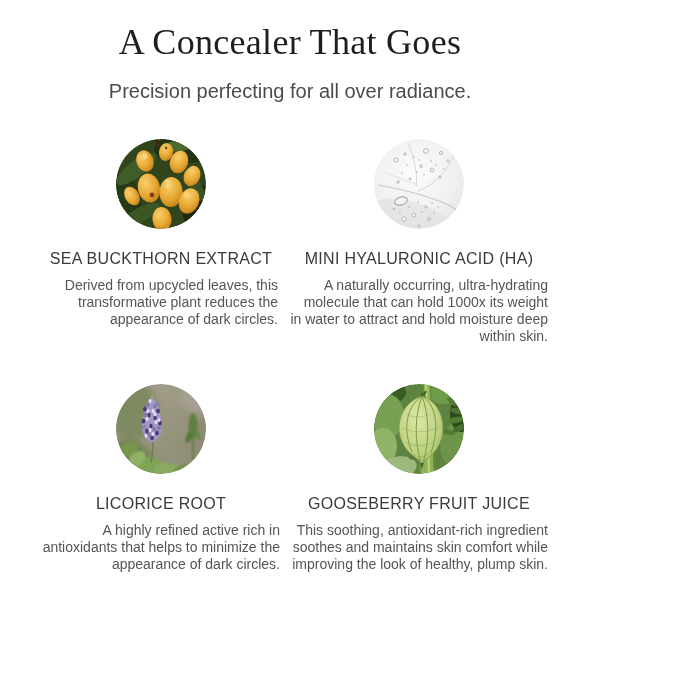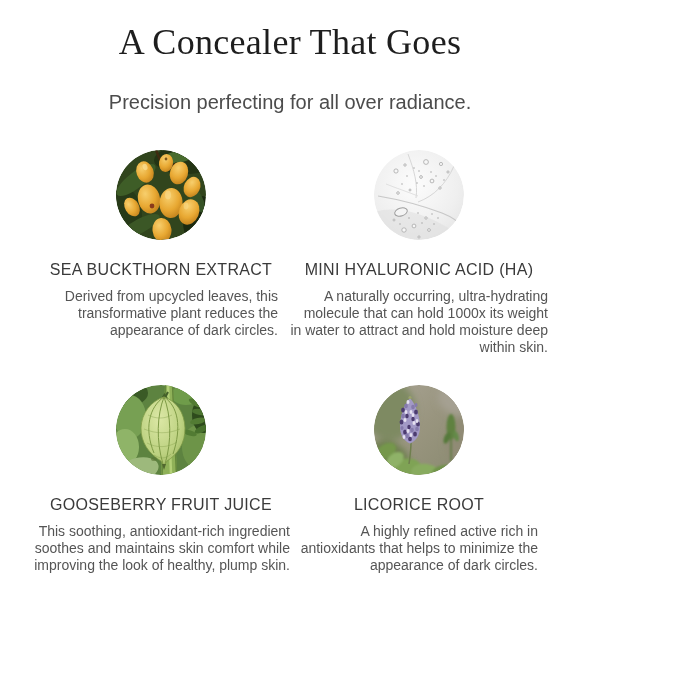--- a/index.html
+++ b/index.html
@@ -10,29 +10,29 @@
   }
   .page{width:580px;height:679px;overflow:hidden;}
   .header{text-align:center;padding-top:22px;}
   .title{
     font-family:"Liberation Serif", serif;
     font-weight:400;
     font-size:36px;line-height:40px;
     color:#1e1e1e;letter-spacing:0.3px;
   }
   .subtitle{
-    margin-top:28px;
+    margin-top:17px;
     font-size:20px;line-height:24px;
     color:#4c4c4c;
   }
   .grid{
     margin:36px 32px 0;
     display:grid;
     grid-template-columns:1fr 1fr;
-    row-gap:29px;
+    row-gap:39px;
     align-items:start;
   }
   .card{
     display:flex;flex-direction:column;align-items:center;
     text-align:center;
   }
   .circle{
     width:90px;height:90px;border-radius:50%;overflow:hidden;
     flex:0 0 auto;
   }
@@ -166,20 +166,102 @@
               <circle cx="26" cy="74" r="0.7"></circle>
                 <circle cx="44" cy="63" r="0.7"></circle>
               <circle cx="64" cy="68" r="0.7"></circle>
                 <circle cx="58" cy="64" r="0.7"></circle>
             </g>
           </g>
         </svg>
       </div>
       <div class="ing-name">MINI HYALURONIC ACID (HA)</div>
       <div class="ing-desc w2">A naturally occurring, ultra-hydrating molecule that can hold 1000x its weight in water to attract and hold moisture deep within skin.</div>
+    </div>
+
+    <div class="card">
+      <div class="circle">
+        <svg width="90" height="90" viewBox="0 0 90 90">
+          <defs>
+            <clipPath id="lr-clip">
+                <circle cx="45" cy="45" r="45"></circle>
+              </clipPath>
+            <linearGradient id="lr-bg" x1="0" y1="0" x2="1" y2="1">
+              <stop offset="0" stop-color="#aaa596"></stop>
+              <stop offset="0.5" stop-color="#99957f"></stop>
+              <stop offset="1" stop-color="#8a8a70"></stop>
+            </linearGradient>
+            <filter id="lr-blur" x="-40%" y="-40%" width="180%" height="180%">
+              <feGaussianBlur stdDeviation="3.5"></feGaussianBlur>
+            </filter>
+            <filter id="lr-blur2" x="-40%" y="-40%" width="180%" height="180%">
+              <feGaussianBlur stdDeviation="1.1"></feGaussianBlur>
+            </filter>
+          </defs>
+          <g clip-path="url(#lr-clip)">
+            <rect width="90" height="90" fill="url(#lr-bg)"></rect>
+            <g filter="url(#lr-blur)">
+              <ellipse cx="16" cy="26" rx="26" ry="30" fill="#7e8a62"></ellipse>
+              <ellipse cx="10" cy="80" rx="26" ry="24" fill="#6d7f4e"></ellipse>
+              <ellipse cx="86" cy="12" rx="22" ry="18" fill="#a5a092"></ellipse>
+              <ellipse cx="90" cy="58" rx="18" ry="26" fill="#908b74"></ellipse>
+            </g>
+            <g filter="url(#lr-blur2)">
+              <ellipse cx="77" cy="42" rx="4.5" ry="13" fill="#5e8140"></ellipse>
+              <ellipse cx="73" cy="53" rx="2.8" ry="6" fill="#55793a" transform="rotate(24 73 53)"></ellipse>
+              <ellipse cx="82" cy="51" rx="2.5" ry="5.5" fill="#648a48" transform="rotate(-18 82 51)"></ellipse>
+              <path d="M77,54 L77,76" stroke="#5d7a42" stroke-width="1.6"></path>
+              <ellipse cx="30" cy="84" rx="17" ry="10" fill="#7fa355" transform="rotate(-14 30 84)"></ellipse>
+              <ellipse cx="12" cy="66" rx="11" ry="7" fill="#74974c" transform="rotate(-30 12 66)"></ellipse>
+              <ellipse cx="52" cy="88" rx="15" ry="9" fill="#88ab5e" transform="rotate(8 52 88)"></ellipse>
+              <ellipse cx="70" cy="87" rx="12" ry="7" fill="#6f9348" transform="rotate(-8 70 87)"></ellipse>
+              <ellipse cx="21" cy="75" rx="10" ry="6.5" fill="#8fb268" transform="rotate(-38 21 75)"></ellipse>
+            </g>
+            <path d="M37,57 C37,65 36,71 35,79" stroke="#6f7f4e" stroke-width="1.5" fill="none"></path>
+            <path d="M36,13 C30,20 26.5,30 26,41 C25.7,50 30,56 36,58.5 C42,56 46.3,50 46,41 C45.5,30 42,20 36,13 Z" fill="#a299c6"></path>
+            <g fill="#4c3c70">
+              <ellipse cx="29" cy="25" rx="1.9" ry="2.5"></ellipse>
+                <ellipse cx="42" cy="27" rx="1.9" ry="2.5"></ellipse>
+              <ellipse cx="27.5" cy="37" rx="1.9" ry="2.5"></ellipse>
+                <ellipse cx="44" cy="39" rx="1.9" ry="2.5"></ellipse>
+              <ellipse cx="31" cy="47" rx="1.9" ry="2.5"></ellipse>
+                <ellipse cx="41" cy="49" rx="1.9" ry="2.5"></ellipse>
+              <ellipse cx="36" cy="54" rx="1.9" ry="2.3"></ellipse>
+                <ellipse cx="33" cy="31" rx="1.7" ry="2.2"></ellipse>
+              <ellipse cx="39" cy="34" rx="1.7" ry="2.2"></ellipse>
+                <ellipse cx="35" cy="42" rx="1.7" ry="2.2"></ellipse>
+            </g>
+            <g fill="#857aac">
+              <ellipse cx="32" cy="21" rx="1.8" ry="2.3"></ellipse>
+                <ellipse cx="39" cy="22" rx="1.8" ry="2.3"></ellipse>
+              <ellipse cx="29" cy="31" rx="1.8" ry="2.3"></ellipse>
+                <ellipse cx="43" cy="44" rx="1.8" ry="2.3"></ellipse>
+              <ellipse cx="33" cy="51" rx="1.8" ry="2.3"></ellipse>
+                <ellipse cx="38" cy="45" rx="1.8" ry="2.3"></ellipse>
+              <ellipse cx="28" cy="43" rx="1.6" ry="2.1"></ellipse>
+                <ellipse cx="42" cy="20" rx="1.5" ry="2"></ellipse>
+            </g>
+            <g fill="#e4e0f0">
+              <ellipse cx="34" cy="17" rx="1.5" ry="2"></ellipse>
+                <ellipse cx="37" cy="27" rx="1.5" ry="2"></ellipse>
+              <ellipse cx="31" cy="35" rx="1.5" ry="2"></ellipse>
+                <ellipse cx="40" cy="38" rx="1.5" ry="2"></ellipse>
+              <ellipse cx="34" cy="46" rx="1.5" ry="2"></ellipse>
+                <ellipse cx="30" cy="52" rx="1.4" ry="1.9"></ellipse>
+              <ellipse cx="43" cy="36" rx="1.4" ry="1.9"></ellipse>
+                <ellipse cx="37" cy="50" rx="1.4" ry="1.9"></ellipse>
+              <ellipse cx="39" cy="30" rx="1.4" ry="1.9"></ellipse>
+                <ellipse cx="32" cy="27" rx="1.4" ry="1.9"></ellipse>
+            </g>
+            <circle cx="36" cy="12.5" r="1.6" fill="#9aa36b"></circle>
+          </g>
+        </svg>
+      </div>
+      <div class="ing-name">LICORICE ROOT</div>
+      <div class="ing-desc w3">A highly refined active rich in antioxidants that helps to minimize the appearance of dark circles.</div>
     </div>
 
     <div class="card">
       <div class="circle">
         <svg width="90" height="90" viewBox="0 0 90 90">
           <defs>
             <clipPath id="gb-clip">
                 <circle cx="45" cy="45" r="45"></circle>
               </clipPath>
             <radialGradient id="gb-husk" cx="0.42" cy="0.32" r="0.85">
@@ -223,96 +305,14 @@
             </g>
             <path d="M46,79 L48,85 L50,79 Z" fill="#51682e"></path>
             <ellipse cx="38" cy="74" rx="3" ry="2" fill="#5a7434" opacity="0.6"></ellipse>
           </g>
         </svg>
       </div>
       <div class="ing-name">GOOSEBERRY FRUIT JUICE</div>
       <div class="ing-desc w4">This soothing, antioxidant-rich ingredient soothes and maintains skin comfort while improving the look of healthy, plump skin.</div>
     </div>
 
-    <div class="card">
-      <div class="circle">
-        <svg width="90" height="90" viewBox="0 0 90 90">
-          <defs>
-            <clipPath id="lr-clip">
-                <circle cx="45" cy="45" r="45"></circle>
-              </clipPath>
-            <linearGradient id="lr-bg" x1="0" y1="0" x2="1" y2="1">
-              <stop offset="0" stop-color="#aaa596"></stop>
-              <stop offset="0.5" stop-color="#99957f"></stop>
-              <stop offset="1" stop-color="#8a8a70"></stop>
-            </linearGradient>
-            <filter id="lr-blur" x="-40%" y="-40%" width="180%" height="180%">
-              <feGaussianBlur stdDeviation="3.5"></feGaussianBlur>
-            </filter>
-            <filter id="lr-blur2" x="-40%" y="-40%" width="180%" height="180%">
-              <feGaussianBlur stdDeviation="1.1"></feGaussianBlur>
-            </filter>
-          </defs>
-          <g clip-path="url(#lr-clip)">
-            <rect width="90" height="90" fill="url(#lr-bg)"></rect>
-            <g filter="url(#lr-blur)">
-              <ellipse cx="16" cy="26" rx="26" ry="30" fill="#7e8a62"></ellipse>
-              <ellipse cx="10" cy="80" rx="26" ry="24" fill="#6d7f4e"></ellipse>
-              <ellipse cx="86" cy="12" rx="22" ry="18" fill="#a5a092"></ellipse>
-              <ellipse cx="90" cy="58" rx="18" ry="26" fill="#908b74"></ellipse>
-            </g>
-            <g filter="url(#lr-blur2)">
-              <ellipse cx="77" cy="42" rx="4.5" ry="13" fill="#5e8140"></ellipse>
-              <ellipse cx="73" cy="53" rx="2.8" ry="6" fill="#55793a" transform="rotate(24 73 53)"></ellipse>
-              <ellipse cx="82" cy="51" rx="2.5" ry="5.5" fill="#648a48" transform="rotate(-18 82 51)"></ellipse>
-              <path d="M77,54 L77,76" stroke="#5d7a42" stroke-width="1.6"></path>
-              <ellipse cx="30" cy="84" rx="17" ry="10" fill="#7fa355" transform="rotate(-14 30 84)"></ellipse>
-              <ellipse cx="12" cy="66" rx="11" ry="7" fill="#74974c" transform="rotate(-30 12 66)"></ellipse>
-              <ellipse cx="52" cy="88" rx="15" ry="9" fill="#88ab5e" transform="rotate(8 52 88)"></ellipse>
-              <ellipse cx="70" cy="87" rx="12" ry="7" fill="#6f9348" transform="rotate(-8 70 87)"></ellipse>
-              <ellipse cx="21" cy="75" rx="10" ry="6.5" fill="#8fb268" transform="rotate(-38 21 75)"></ellipse>
-            </g>
-            <path d="M37,57 C37,65 36,71 35,79" stroke="#6f7f4e" stroke-width="1.5" fill="none"></path>
-            <path d="M36,13 C30,20 26.5,30 26,41 C25.7,50 30,56 36,58.5 C42,56 46.3,50 46,41 C45.5,30 42,20 36,13 Z" fill="#a299c6"></path>
-            <g fill="#4c3c70">
-              <ellipse cx="29" cy="25" rx="1.9" ry="2.5"></ellipse>
-                <ellipse cx="42" cy="27" rx="1.9" ry="2.5"></ellipse>
-              <ellipse cx="27.5" cy="37" rx="1.9" ry="2.5"></ellipse>
-                <ellipse cx="44" cy="39" rx="1.9" ry="2.5"></ellipse>
-              <ellipse cx="31" cy="47" rx="1.9" ry="2.5"></ellipse>
-                <ellipse cx="41" cy="49" rx="1.9" ry="2.5"></ellipse>
-              <ellipse cx="36" cy="54" rx="1.9" ry="2.3"></ellipse>
-                <ellipse cx="33" cy="31" rx="1.7" ry="2.2"></ellipse>
-              <ellipse cx="39" cy="34" rx="1.7" ry="2.2"></ellipse>
-                <ellipse cx="35" cy="42" rx="1.7" ry="2.2"></ellipse>
-            </g>
-            <g fill="#857aac">
-              <ellipse cx="32" cy="21" rx="1.8" ry="2.3"></ellipse>
-                <ellipse cx="39" cy="22" rx="1.8" ry="2.3"></ellipse>
-              <ellipse cx="29" cy="31" rx="1.8" ry="2.3"></ellipse>
-                <ellipse cx="43" cy="44" rx="1.8" ry="2.3"></ellipse>
-              <ellipse cx="33" cy="51" rx="1.8" ry="2.3"></ellipse>
-                <ellipse cx="38" cy="45" rx="1.8" ry="2.3"></ellipse>
-              <ellipse cx="28" cy="43" rx="1.6" ry="2.1"></ellipse>
-                <ellipse cx="42" cy="20" rx="1.5" ry="2"></ellipse>
-            </g>
-            <g fill="#e4e0f0">
-              <ellipse cx="34" cy="17" rx="1.5" ry="2"></ellipse>
-                <ellipse cx="37" cy="27" rx="1.5" ry="2"></ellipse>
-              <ellipse cx="31" cy="35" rx="1.5" ry="2"></ellipse>
-                <ellipse cx="40" cy="38" rx="1.5" ry="2"></ellipse>
-              <ellipse cx="34" cy="46" rx="1.5" ry="2"></ellipse>
-                <ellipse cx="30" cy="52" rx="1.4" ry="1.9"></ellipse>
-              <ellipse cx="43" cy="36" rx="1.4" ry="1.9"></ellipse>
-                <ellipse cx="37" cy="50" rx="1.4" ry="1.9"></ellipse>
-              <ellipse cx="39" cy="30" rx="1.4" ry="1.9"></ellipse>
-                <ellipse cx="32" cy="27" rx="1.4" ry="1.9"></ellipse>
-            </g>
-            <circle cx="36" cy="12.5" r="1.6" fill="#9aa36b"></circle>
-          </g>
-        </svg>
-      </div>
-      <div class="ing-name">LICORICE ROOT</div>
-      <div class="ing-desc w3">A highly refined active rich in antioxidants that helps to minimize the appearance of dark circles.</div>
-    </div>
-
   </div>
 </div>
 
 </body></html>

